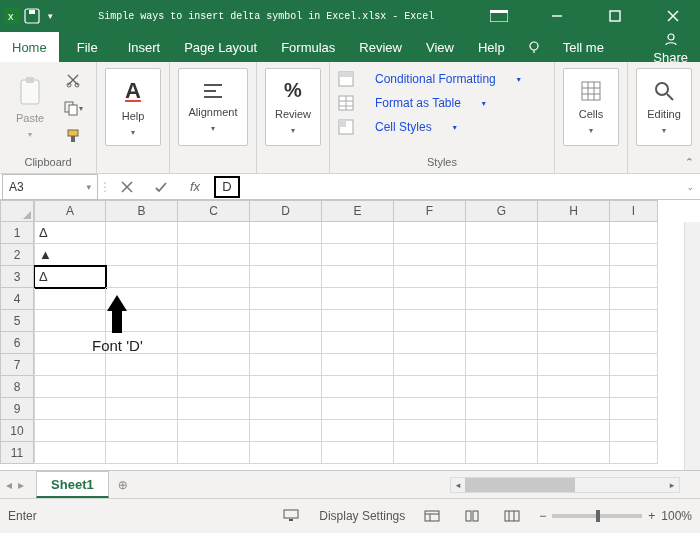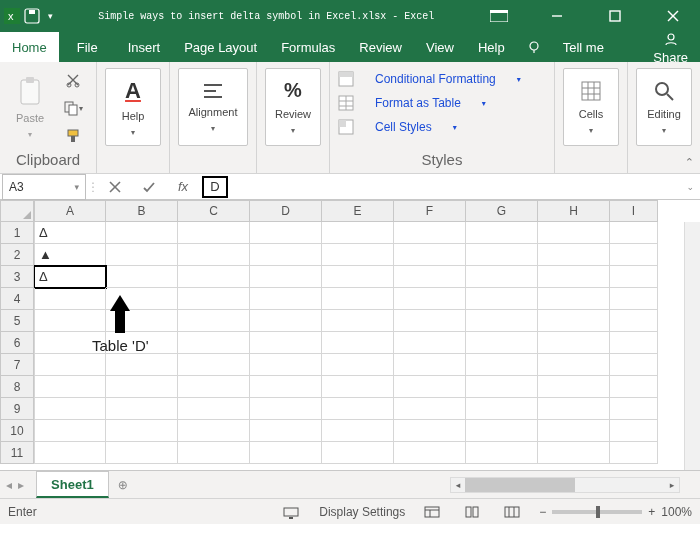--- a/index.html
+++ b/index.html
@@ -13,31 +13,31 @@
   .tabsrow { height: 30px; background: #217346; display:flex; color:#fff; font-size: 13px; }
   .tab { padding: 0 12px; display:flex; align-items:center; height: 30px; cursor:pointer; }
   .tab.menu-file { padding: 0 18px; }
   .tab.active { background: #fff; color: #217346; }
   .tabsrow .spacer { flex:1; }
   .tellme { display:flex; align-items:center; gap:22px; padding:0 10px; }
   .share { display:flex; align-items:center; gap:4px; padding:0 12px;flex-direction:column; }
   .ribbon { height: 112px; background:#f3f2f1; border-bottom:1px solid #d4d4d4; display:flex; align-items:stretch; position:relative; }
   .group { border-right: 1px solid #d4d4d4; padding: 6px 8px 2px 8px; display:flex; flex-direction:column; justify-content:space-between; }
   .group .items { display:flex; gap:6px; align-items:flex-start; }
-  .group .glabel { text-align:center; font-size:15px; color:#666; padding: 3px 0 3px 0; }
+  .group .glabel { text-align:center; font-size:11px; color:#666; padding: 3px 0 3px 0; }
   .bigbtn { width:56px; height: 78px; border:1px solid #c8c8c8; border-radius:2px; background:#fff; display:flex; flex-direction:column; align-items:center; justify-content:center; gap:6px; font-size:11px; color:#444; }
   .bigbtn.disabled { opacity:0.55; }
   .bigbtn .dd { font-size:8px; color:#666; }
   .smallcol { display:flex; flex-direction:column; gap:4px; }
   .smbtn { width:30px; height:24px; display:flex; align-items:center; justify-content:center; background:transparent; border:none; }
   .styles-group { flex:1; }
   .style-item { display:flex; align-items:center; gap:21px; color:#1d4ed8; font-size:12px; height:22px;text-align:center; }
   .collapse-caret { position:absolute; right:6px; bottom:4px; color:#777; font-size:11px; }
   .fbar { height: 26px; display:flex; align-items:center; border-bottom:1px solid #c8c8c8; }
-  .namebox { width: 84px; height: 26px; border:1px solid #bfbfbf; margin:0 2px; display:flex; align-items:center; padding:0 6px; font-size:12px; justify-content:space-between; }
+  .namebox { width: 96px; height: 26px; border:1px solid #bfbfbf; margin:0 2px; display:flex; align-items:center; padding:0 6px; font-size:12px; justify-content:space-between; }
   .namebox .dd { color:#888; font-size:9px; }
   .fb-sep { width:10px; display:flex; justify-content:center; color:#bbb; }
   .fb-btn { width:34px; height:36px; display:flex; align-items:center; justify-content:center; color:#7a7a7a; }
   .fb-input { flex:1; height:26px; display:flex; align-items:center; position:relative; }
   .fb-val { border:2px solid #000; width:26px; height:22px; display:flex; align-items:center; justify-content:center; font-size:13px; margin-left:2px; }
   .fb-expand { position:absolute; right:6px; font-size:9px; color:#888; }
   .gridwrap { display:flex; height: 270px; position:relative; }
   .rowhdrs { display:flex; flex-direction:column; width:34px; }
   .selectall { height:22px; border:1px solid #c8c8c8; background:#efefef; position:relative; }
   .selectall::after { content:""; position:absolute; right:2px; bottom:2px; width:0; height:0; border-left:8px solid transparent; border-bottom:8px solid #b5b5b5; }
@@ -56,21 +56,21 @@
   .annot .arrow-up { width:0; height:0; border-left:10px solid transparent; border-right:10px solid transparent; border-bottom:16px solid #000; }
   .annot .arrow-stem { width:10px; height:22px; background:#000; }
   .annot .txt { font-size:15px; color:#222; margin-top:4px; }
   .sheetbar { height:28px; border-top:1px solid #c8c8c8; display:flex; align-items:center; background:#f3f2f1; position:relative; }
   .sheetnav { display:flex; padding:0 6px; gap:6px; color:#999; }
   .sheet-tab { height:27px; padding:0 14px; background:#fff; border:1px solid #c8c8c8; border-bottom:2px solid #217346; display:flex; align-items:center; font-size:13px; font-weight:bold; color:#217346; margin-left:6px; }
   .sheet-add { width:28px; height:27px; display:flex; align-items:center; justify-content:center; color:#888; border:1px solid transparent; }
   .hscroll { position:absolute; right:20px; top:6px; width:230px; height:16px; background:#f1f1f1; border:1px solid #dcdcdc; display:flex; align-items:center; justify-content:space-between; }
   .hscroll .thumb { position:absolute; left:14px; width:110px; height:14px; background:#c8c8c8; }
   .hscroll .arr { width:14px; text-align:center; color:#666; font-size:9px; z-index:1; }
-  .statusbar { height:26px; background:#f3f2f1; border-top:1px solid #d4d4d4; display:flex; align-items:center; font-size:12px; color:#555; padding:0 8px; gap:14px; }
+  .statusbar { height:35px; background:#f3f2f1; border-top:1px solid #d4d4d4; display:flex; align-items:center; font-size:12px; color:#555; padding:0 8px; gap:14px; }
   .statusbar .stspacer { flex:1; }
   .viewbtn { width:26px; height:18px; display:flex; align-items:center; justify-content:center; }
   .zoom { display:flex; align-items:center; gap:6px; }
   .zoom .track { width:90px; height:4px; background:#c8c8c8; position:relative; }
   .zoom .track .knob { position:absolute; left:44px; top:-4px; width:4px; height:12px; background:#666; }
   svg { display:block; }
 </style>
 </head>
 <body>
 
@@ -459,21 +459,21 @@
           <div class="cell"></div>
           <div class="cell"></div>
           <div class="cell"></div>
           <div class="cell"></div>
           <div class="cell" style="width:48px"></div>
         </div>
 
       <div class="annot">
         <div class="arrow-up"></div>
         <div class="arrow-stem"></div>
-        <div class="txt">Table 'D'</div>
+        <div class="txt">Font 'D'</div>
       </div>
     </div>
   </div>
   <div class="vscroll"></div>
 </div>
 
 <div class="sheetbar">
   <div class="sheetnav">
     <span>◂</span>
     <span>▸</span>
@@ -483,21 +483,21 @@
   <div class="hscroll">
     <span class="arr">◂</span>
     <div class="thumb"></div>
     <span class="arr">▸</span>
   </div>
 </div>
 
 <div class="statusbar">
   <span>Enter</span>
   <div class="stspacer"></div>
-  <span style="display:flex;align-items:flex-end;gap:20px">
+  <span style="display:flex;align-items:flex-start;gap:20px">
     <svg width="16" height="12">
         <rect x="1" y="1" width="14" height="8" fill="none" stroke="#555"></rect>
         <line x1="6" y1="11" x2="10" y2="11" stroke="#555" stroke-width="2"></line>
       </svg>
     <span>Display Settings</span>
   </span>
   <div class="viewbtn">
       <svg width="16" height="12">
         <rect x="1" y="1" width="14" height="10" fill="none" stroke="#555"></rect>
         <line x1="1" y1="4" x2="15" y2="4" stroke="#555"></line>

